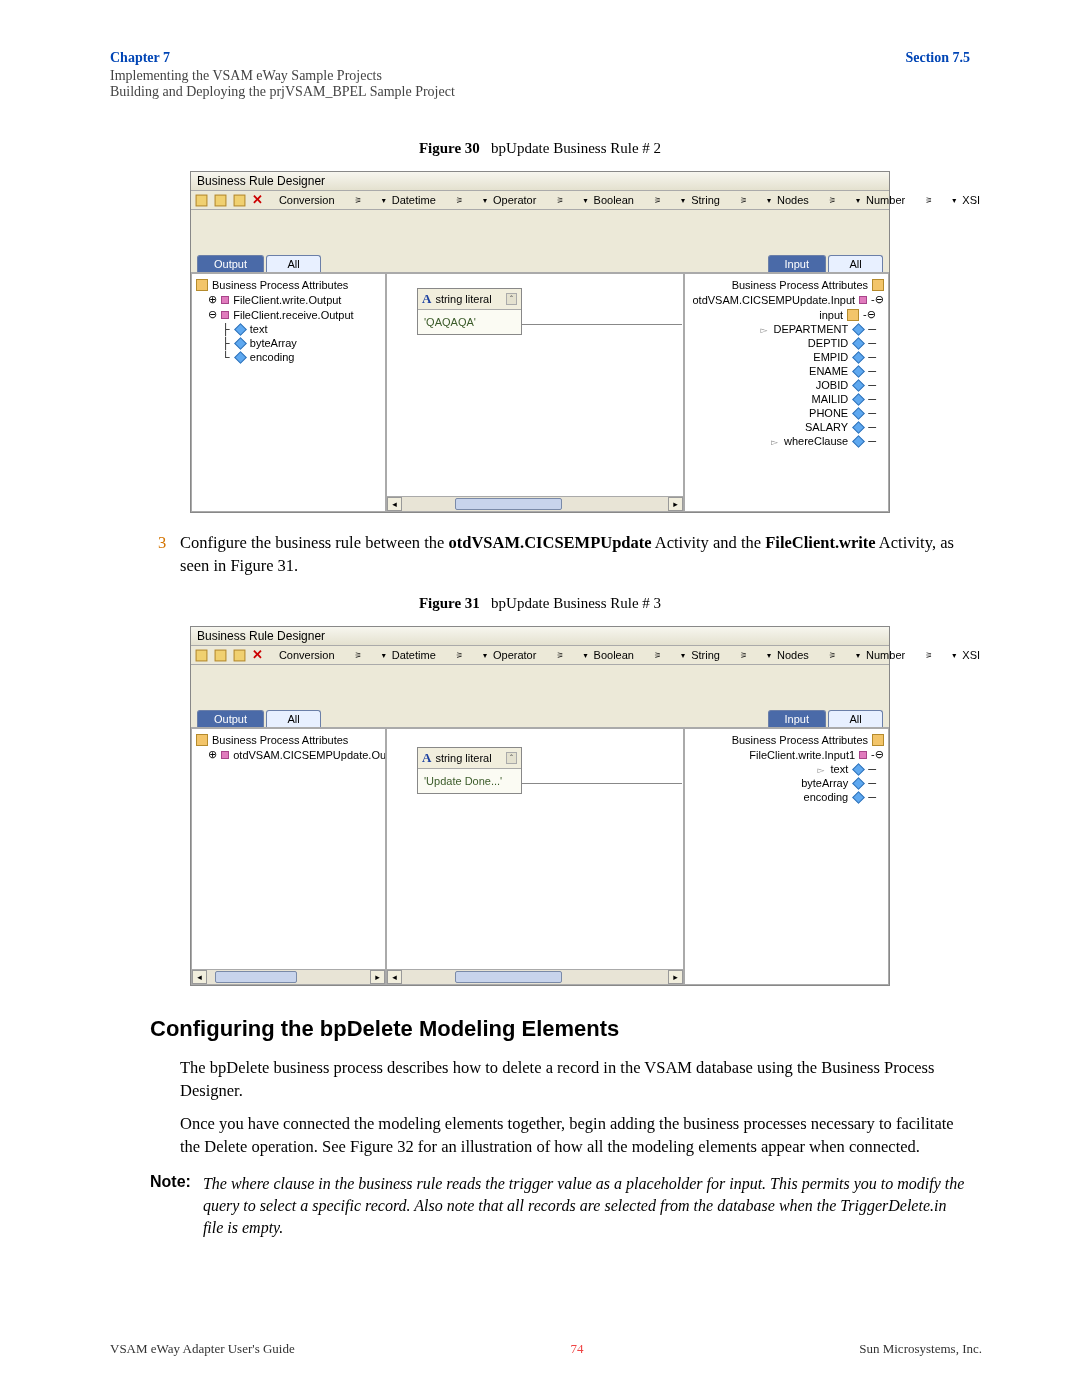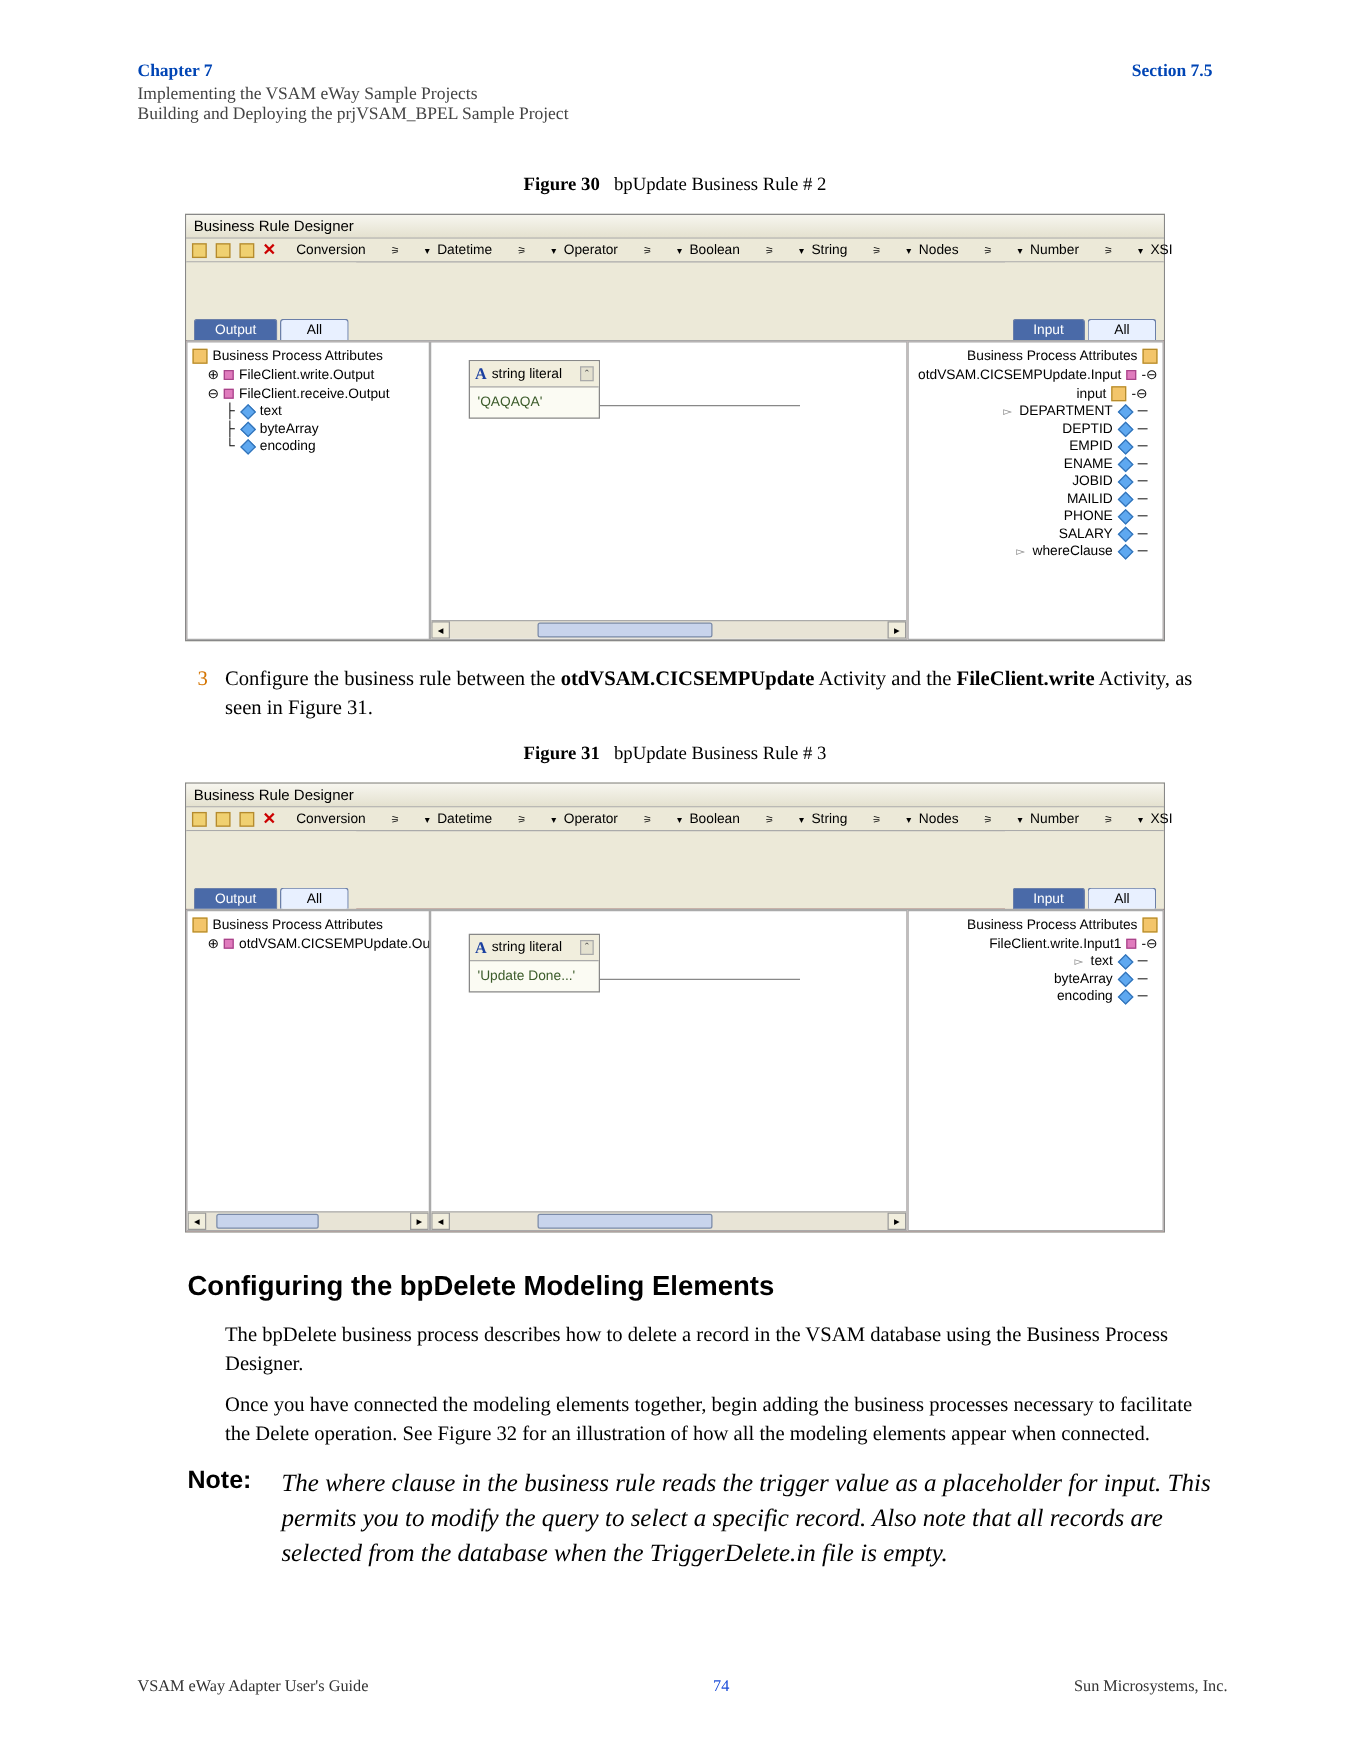--- a/index.html
+++ b/index.html
@@ -17,21 +17,21 @@
   .section { color: #0045b5; font-weight: bold; }
   .subheader-row { display: flex; justify-content: space-between; font-size: 14px; color: #444; margin-bottom: 40px; flex-direction: column; }
   .fig-caption { text-align: center; margin: 18px 0 14px 0; font-size: 15px; }
   .fig-caption .fig-bold { font-weight: bold; }
   .designer {
     border: 1px solid #888;
     background: #ece9d8;
     font-family: Tahoma, Arial, sans-serif;
     font-size: 11px;
     color: #000;
-    width: 784px;
+    width: 700px;
     margin: 0 auto 18px auto;
   }
   .designer-title {
     background: linear-gradient(#f7f6ef,#e4e1cf);
     padding: 2px 6px;
     border-bottom: 1px solid #aaa;
     font-size: 12px;
   }
   .toolbar {
     display: flex; align-items: center; gap: 6px; padding: 2px 4px;
@@ -102,29 +102,29 @@
     font-family: Georgia, serif;
   }
   .body-para .num { position: absolute; margin-left: -22px; color: #d47400; }
   .body-para b { font-weight: bold; }
 
   h2.sec {
     font-family: Arial, Helvetica, sans-serif;
     font-weight: bold; font-size: 22px;
     margin: 30px 0 14px 40px; color: #000;
   }
-  .note-row { display: flex; gap: 24px; margin: 14px 0 0 40px; font-size: 20px; }
+  .note-row { display: flex; gap: 12px; margin: 14px 0 0 40px; font-size: 16px; }
   .note-label { font-family: Arial, sans-serif; font-weight: bold; }
   .note-body { font-style: italic; font-family: Georgia, serif; line-height: 1.4; }
 
   .footer {
     position: absolute; bottom: 40px; left: 110px; right: 98px;
     display: flex; justify-content: space-between; font-size: 13px; color: #333; align-items: center;
   }
-  .footer .pnum { color: #1d4ed8; }
+  .footer .pnum { color: #ef4444; }
   .arrow-link::before { content: "▻"; font-size: 9px; color: #888; margin-right: 2px; }
 </style>
 </head>
 <body>
 
 <div class="header-row">
   <span class="chapter">Chapter 7</span>
   <span class="section">Section 7.5</span>
 </div>
 <div class="subheader-row">

